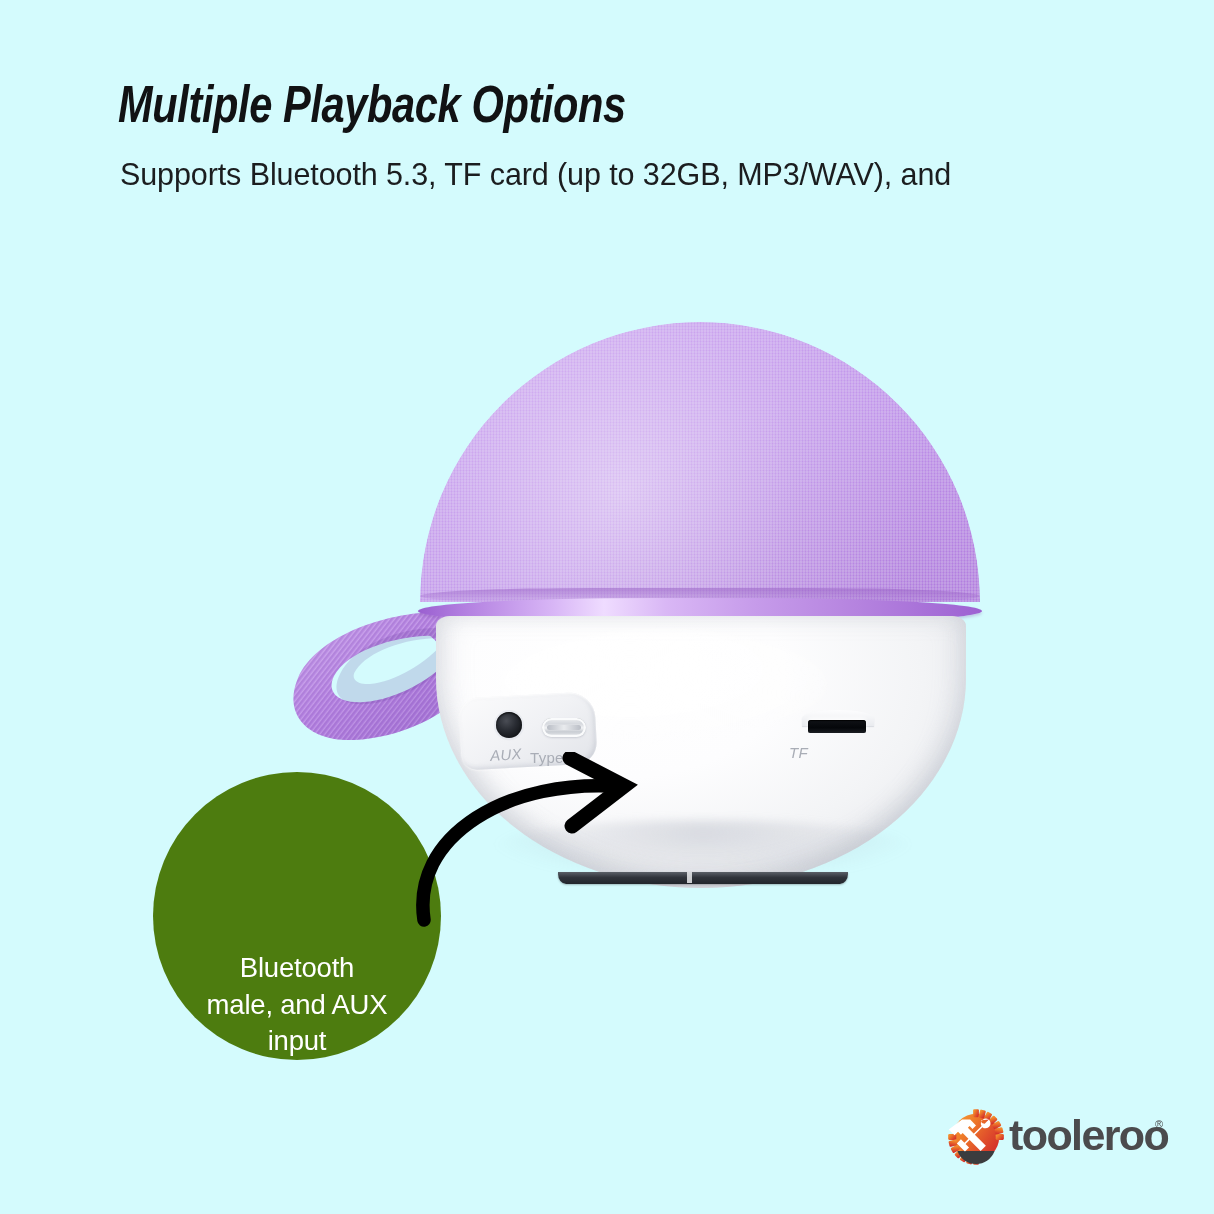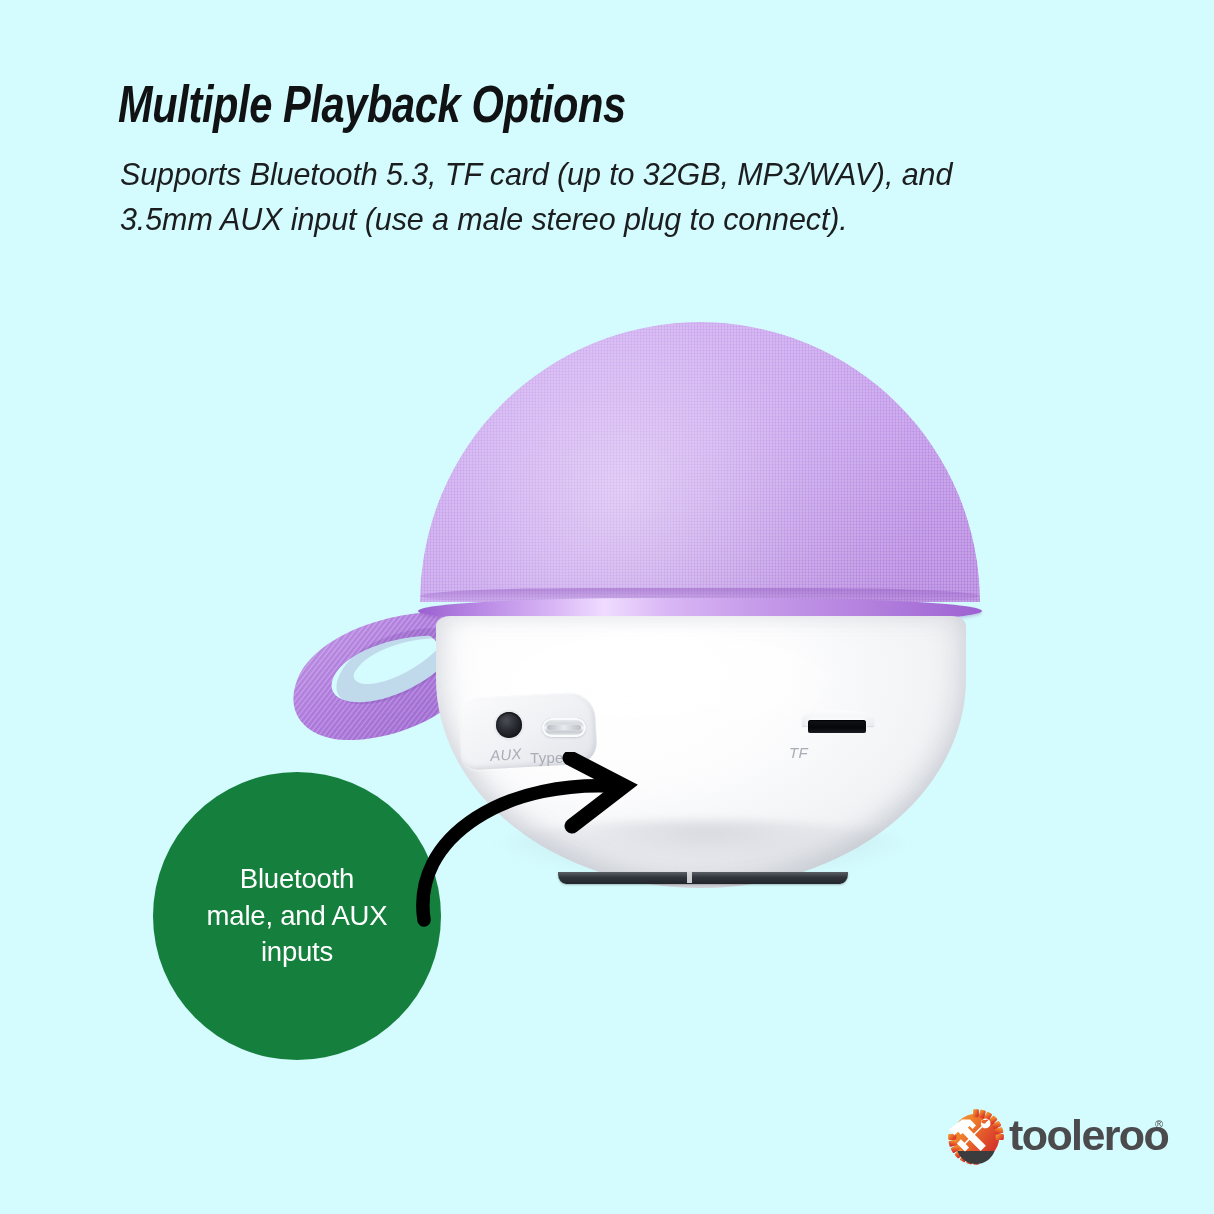--- a/index.html
+++ b/index.html
@@ -43,21 +43,20 @@
   .subcopy {
     position: absolute;
     left: 120px;
     top: 152px;
     width: 980px;
     font-size: 30.5px;
     font-weight: 400;
     color: #1b1d1f;
     line-height: 1.47;
     letter-spacing: -0.1px;
-    font-style: italic;
   }
   .subcopy .ln { display: block; white-space: nowrap; }
 
   
   #product {
     position: absolute;
     left: 268px;
     top: 300px;
     width: 760px;
     height: 620px;
@@ -253,23 +252,23 @@
   #strap { position: absolute; left: 0px; top: 292px; width: 300px; height: 180px; }
 
   
   #callout {
     position: absolute;
     left: 153px;
     top: 772px;
     width: 288px;
     height: 288px;
     border-radius: 50%;
-    background: #15803d;
+    background: #4d7c0f;
     display: flex;
-    align-items: center;
+    align-items: flex-end;
     justify-content: center;
   }
   #callout .ctext {
     width: 250px;
     text-align: center;
     color: #ffffff;
     font-size: 27.5px;
     line-height: 1.33;
     letter-spacing: -0.2px;
   }
@@ -307,21 +306,20 @@
 </style>
 </head>
 <body>
 
 <div id="stage">
 
   <div class="headline">Multiple Playback Options</div>
 
   <div class="subcopy">
     <span class="ln">Supports Bluetooth 5.3, TF card (up to 32GB, MP3/WAV), and</span>
-    <span class="ln">3.5mm AUX input (use a male stereo plug to connect).</span>
   </div>
 
   <div id="product">
 
     <svg id="strap" viewBox="0 0 300 180">
       <defs>
         <linearGradient id="strapA" x1="0" y1="0" x2="1" y2="1">
           <stop offset="0" stop-color="#caa4ec"></stop>
           <stop offset="0.45" stop-color="#b683e2"></stop>
           <stop offset="1" stop-color="#a06ed2"></stop>
@@ -367,21 +365,21 @@
 
     <div class="tf-lip"></div>
     <div class="tf-slot"></div>
     <div class="lbl lbl-tf">TF</div>
   </div>
 
   <div id="callout">
     <div class="ctext">
       <div>Bluetooth</div>
       <div>male, and AUX</div>
-      <div>inputs</div>
+      <div>input</div>
     </div>
   </div>
 
   <svg id="arrow" viewBox="0 0 300 200">
     <path d="M 32 168 C 26 128 44 92 84 66 C 124 40 176 32 220 34" fill="none" stroke="#000000" stroke-width="13.5" stroke-linecap="round"></path>
     <path d="M 178 6 L 232 34 L 180 74" fill="none" stroke="#000000" stroke-width="15" stroke-linecap="round" stroke-linejoin="miter"></path>
   </svg>
 
   <div id="logo">
     <svg class="mark" viewBox="0 0 100 100">

